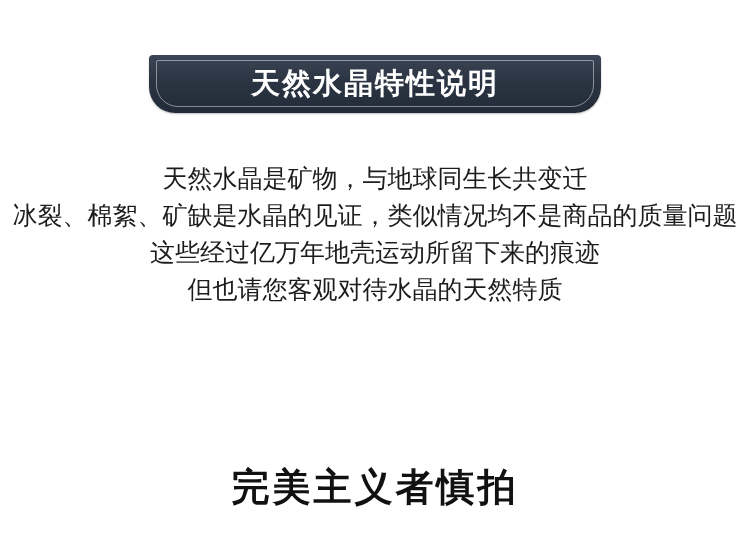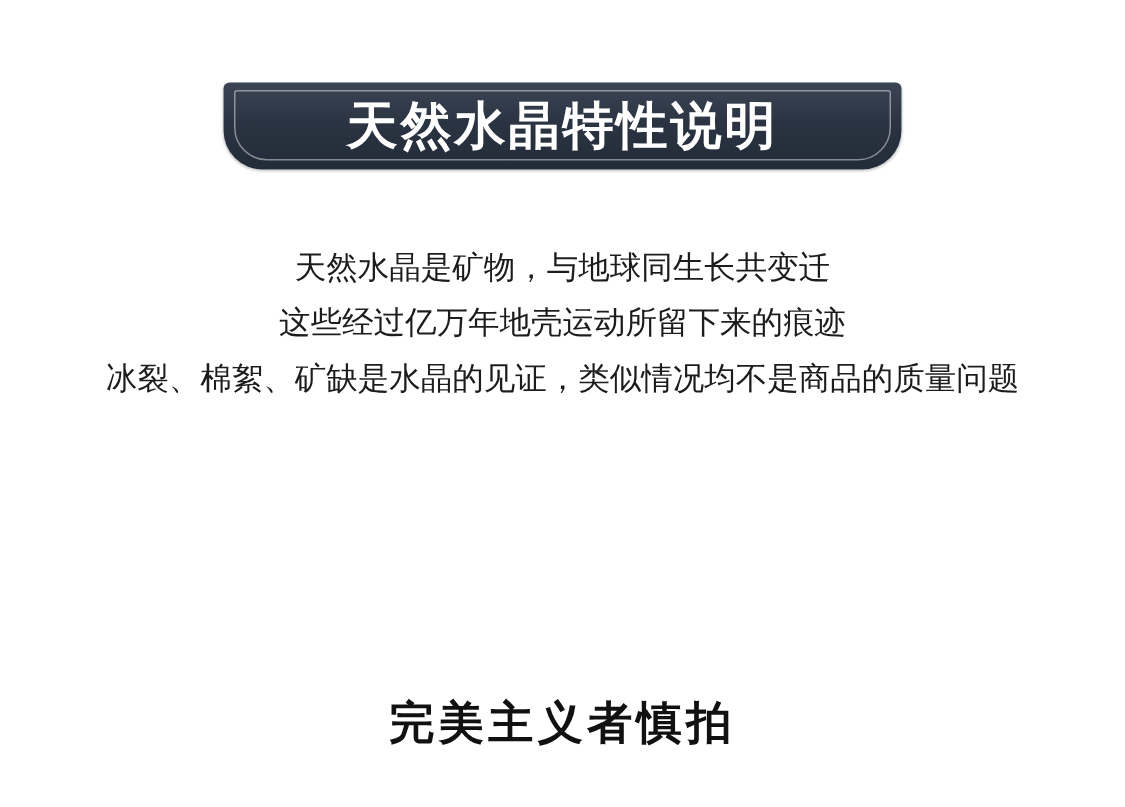--- a/index.html
+++ b/index.html
@@ -46,70 +46,71 @@
     right: 7px;
     top: 5px;
     bottom: 6px;
     border: 1px solid rgba(255,255,255,0.45);
     border-radius: 2px 2px 22px 22px;
     pointer-events: none;
   }
   .banner-title {
     position: relative;
     color: #ffffff;
-    font-size: 34px;
+    font-size: 29px;
     font-weight: bold;
     letter-spacing: 2px;
     font-family: "DejaVu Sans", "Liberation Sans", sans-serif;
     white-space: nowrap;
   }
   .body-text {
     position: absolute;
     top: 160px;
     left: 0;
     width: 750px;
     text-align: center;
   }
   .body-line {
     color: #1c1c1c;
-    font-size: 21px;
+    font-size: 25px;
     line-height: 37px;
     font-family: "DejaVu Sans", "Liberation Sans", sans-serif;
     white-space: nowrap;
   }
   .closing {
     position: absolute;
     top: 462px;
     left: 0;
     width: 750px;
     text-align: center;
   }
   .closing-line {
     color: #111111;
-    font-size: 30px;
+    font-size: 38px;
     font-weight: bold;
     letter-spacing: 3px;
     font-family: "DejaVu Sans", "Liberation Sans", sans-serif;
     white-space: nowrap;
   }
 </style>
 </head>
 <body>
 
 <div class="page">
 
   <div class="banner-wrap">
     <div class="banner">
       <div class="banner-title">天然水晶特性说明</div>
     </div>
   </div>
 
   <div class="body-text">
     <div class="body-line">天然水晶是矿物，与地球同生长共变迁</div>
+    <div class="body-line">冰裂、棉絮、矿缺是水晶的见证，类似情况均不是商品的质量问题</div>
     <div class="body-line">这些经过亿万年地壳运动所留下来的痕迹</div>
-    <div class="body-line">冰裂、棉絮、矿缺是水晶的见证，类似情况均不是商品的质量问题</div>
+    <div class="body-line">但也请您客观对待水晶的天然特质</div>
   </div>
 
   <div class="closing">
     <div class="closing-line">完美主义者慎拍</div>
   </div>
 
 </div>
 
 </body></html>

